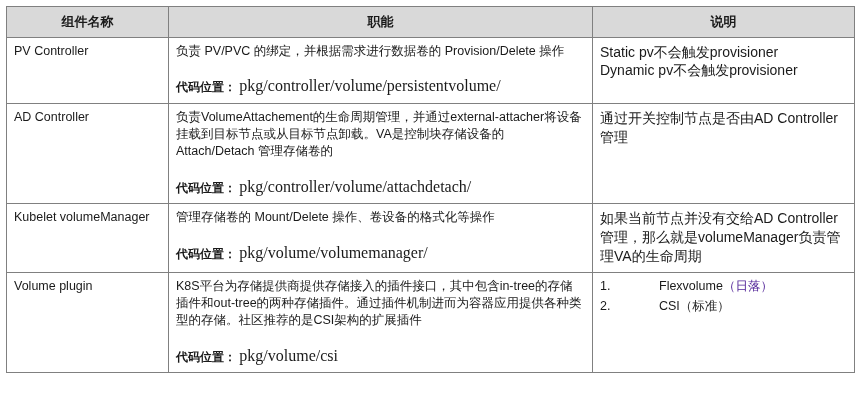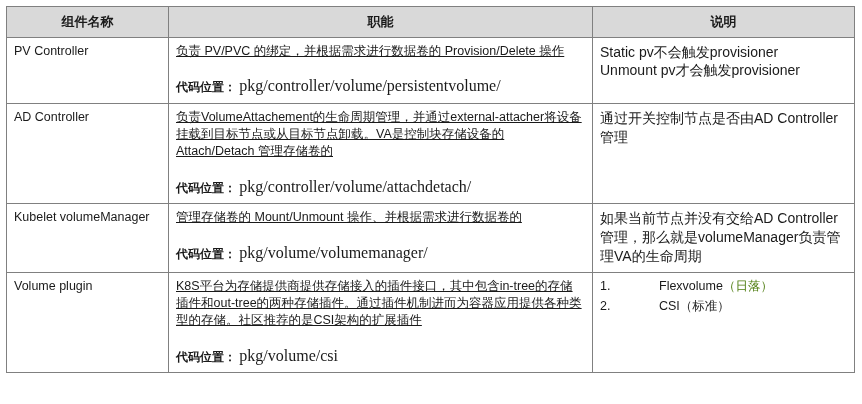--- a/index.html
+++ b/index.html
@@ -43,21 +43,20 @@
   }
   col.c-name { width: 162px; }
   col.c-duty { width: 424px; }
   col.c-desc { width: 262px; }
 
   .cell-name {
     font-size: 12.5px;
   }
   .duty-main {
     margin: 0 0 0 0;
-    text-decoration: underline;
   }
   .code-line {
     margin-top: 16px;
     font-size: 12px;
   }
   .code-label {
     font-weight: bold;
   }
   .code-path {
     font-family: "Liberation Serif", serif;
@@ -71,21 +70,21 @@
     padding: 0;
     list-style: none;
   }
   .desc-list li {
     margin: 0 0 3px 0;
     font-size: 12.5px;
     white-space: nowrap;
   }
   .li-num { display: inline-block; width: 22px; }
   .li-label { display: inline-block; margin-left: 37px; }
-  .accent-red { color: #4d7c0f; }
+  .accent-red { color: #4c1d95; }
 </style>
 </head>
 <body>
 
 <div class="table-wrap">
   <table class="comp-table">
     <colgroup>
       <col class="c-name">
       <col class="c-duty">
       <col class="c-desc">
@@ -103,42 +102,42 @@
         <td class="cell-name">PV  Controller</td>
         <td>
           <div class="duty-main">负责 PV/PVC 的绑定，并根据需求进行数据卷的 Provision/Delete 操作</div>
           <div class="code-line">
             <span class="code-label">代码位置：</span>
             <span class="code-path">pkg/controller/volume/persistentvolume/</span>
           </div>
         </td>
         <td>
           <div class="desc-text">Static pv不会触发provisioner</div>
-          <div class="desc-text">Unmount pv才会触发provisioner</div>
+          <div class="desc-text">Dynamic pv不会触发provisioner</div>
         </td>
       </tr>
 
       <tr>
         <td class="cell-name">AD Controller</td>
         <td>
           <div class="duty-main">负责VolumeAttachement的生命周期管理，并通过external-attacher将设备挂载到目标节点或从目标节点卸载。VA是控制块存储设备的 Attach/Detach 管理存储卷的</div>
           <div class="code-line">
             <span class="code-label">代码位置：</span>
             <span class="code-path">pkg/controller/volume/attachdetach/</span>
           </div>
         </td>
         <td>
           <div class="desc-text">通过开关控制节点是否由AD Controller管理</div>
         </td>
       </tr>
 
       <tr>
         <td class="cell-name">Kubelet volumeManager</td>
         <td>
-          <div class="duty-main">管理存储卷的 Mount/Unmount 操作、并根据需求进行数据卷的</div>
+          <div class="duty-main">管理存储卷的 Mount/Delete 操作、卷设备的格式化等操作</div>
           <div class="code-line">
             <span class="code-label">代码位置：</span>
             <span class="code-path">pkg/volume/volumemanager/</span>
           </div>
         </td>
         <td>
           <div class="desc-text">如果当前节点并没有交给AD Controller管理，那么就是volumeManager负责管理VA的生命周期</div>
         </td>
       </tr>
 

